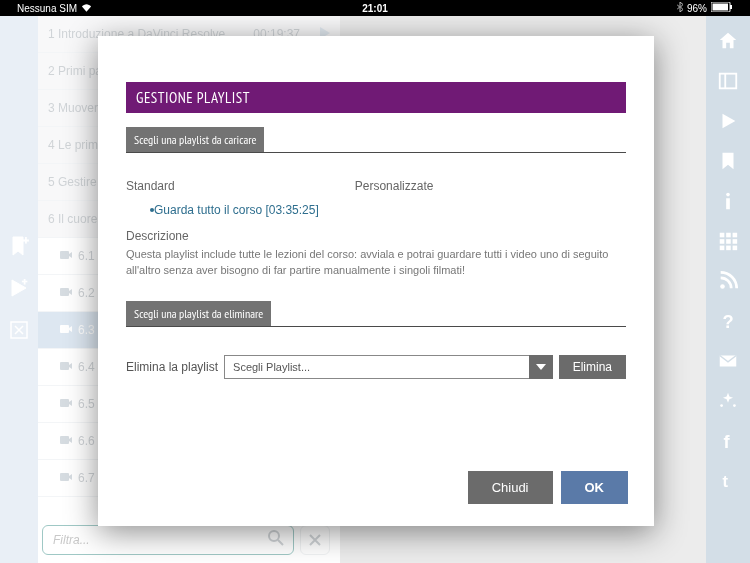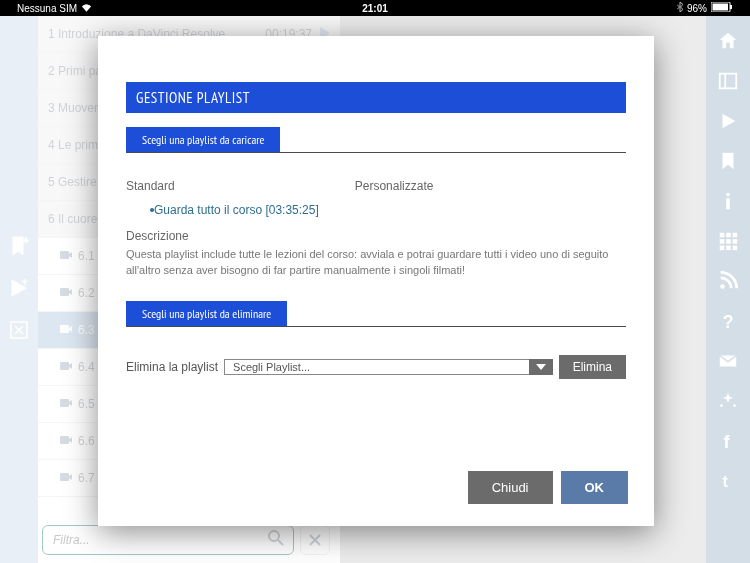--- a/index.html
+++ b/index.html
@@ -36,21 +36,21 @@
   .left-ribbon .ribbon-ico { width: 20px; height: 20px; fill: #fff; stroke:#fff;}
   .lesson-col { width: 302px; background: #fff; }
   .lesson-row {
     height: 37px; border-bottom: 1px solid #e2e6ea;
     display: flex; align-items: center; padding: 0 10px;
     color: #8a949c; font-size: 12px;
     background:#fff;
   }
   .lesson-row.chapter { background:#ededf0;}
   .lesson-row .title { flex: 1; white-space: nowrap; overflow: hidden; text-overflow: clip; }
-  .lesson-row .dur { margin-right: 8px; }
+  .lesson-row .dur { margin-right: 20px; }
   .lesson-row .play svg { width: 10px; height: 12px; fill: #b5c8d9; }
   .lesson-row.sub { padding-left: 22px; }
   .lesson-row.active { background: #aac4dc; color: #fff; }
   .lesson-ico svg { width: 12px; height: 10px; fill:#9aa8b3; margin-right:6px;}
   .lesson-row.active .lesson-ico svg{fill:#fff;}
   .filter-row {
     position: absolute; left: 42px; bottom: 6px; width: 288px; height: 34px;
     display: flex; align-items: center; gap: 6px;
   }
   .filter-input {
@@ -82,51 +82,51 @@
   
   .modal {
     position: absolute; z-index: 10;
     left: 98px; top: 36px; width: 556px; height: 490px;
     background: #fff;
     box-shadow: 0 6px 30px rgba(0,0,0,0.45);
     padding: 46px 28px 20px 28px;
     color: #555;
   }
   .modal-title-bar {
-    background: #1d4ed8; color: #fff;
+    background: #701a75; color: #fff;
     font-size: 15px; letter-spacing: .5px;
     padding: 6px 10px;
     font-family: "PT Sans Narrow","Arial Narrow",sans-serif;
     font-stretch: condensed;
   }
   .section-tab-row {
     display:flex; align-items:flex-end;
     border-bottom: 1px solid #4a4a4a;
     margin-top: 14px;
   }
   .section-tab {
-    background: #1d4ed8; color: #fff;
-    font-size: 12px; padding: 5px 16px;
+    background: #737373; color: #fff;
+    font-size: 12px; padding: 5px 8px;
     font-family: "PT Sans Narrow","Arial Narrow",sans-serif;
     font-stretch: condensed;
   }
   .cat-row {
     display: flex; gap: 180px; margin: 26px 0 10px 0;
     font-size: 12px; color: #666;
   }
   .playlist-item {
     margin-left: 24px; color: #2e6e8e; font-size: 12px;
     display:flex; align-items:center; 
   }
   .playlist-item .dot{width:4px;height:4px;background:#2e6e8e;border-radius:2px;}
   .desc-label { margin-top: 12px; font-size: 12px; color: #666; }
   .desc-text { font-size: 11px; color: #777; line-height: 1.45; margin-top: 4px; }
   .delete-row { display: flex; align-items: center; gap: 6px; margin-top: 28px; font-size: 12px; }
   .select-wrap {
-    flex: 1; display: flex; height: 16px;
+    flex: 1; display: flex; height: 24px;
   }
   .select-box {
     flex: 1; border: 1px solid #888; border-right: none;
     padding: 0 8px; display: flex; align-items: center; font-size: 11px; color: #555;
     background:#fff;
   }
   .select-caret {
     width: 24px; background: #6b6b6b; display: flex; align-items: center; justify-content: center;
   }
   .select-caret svg{width:10px;height:6px;fill:#fff;}

